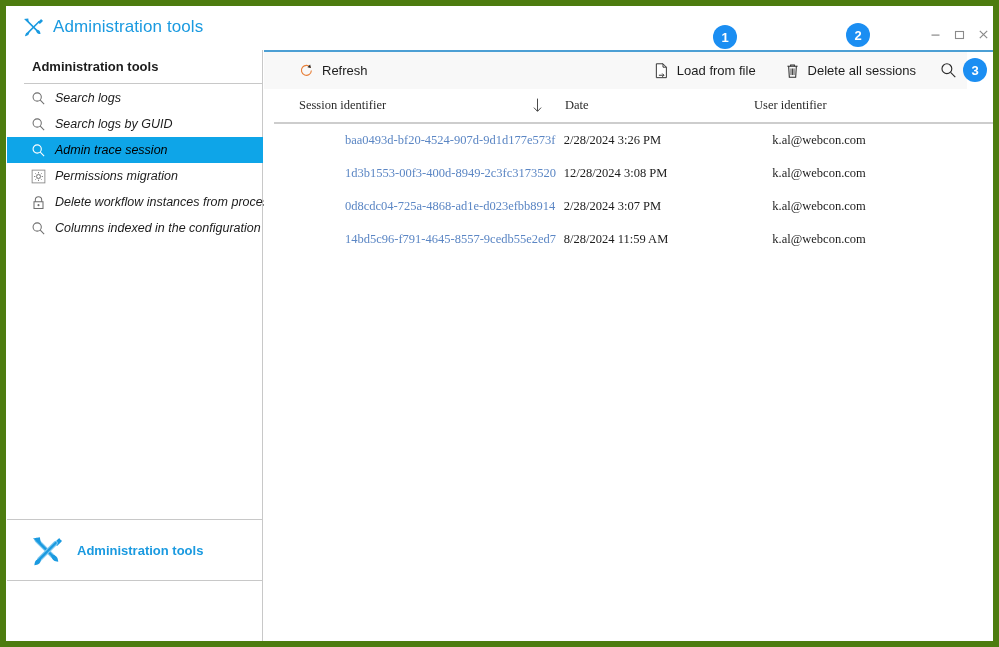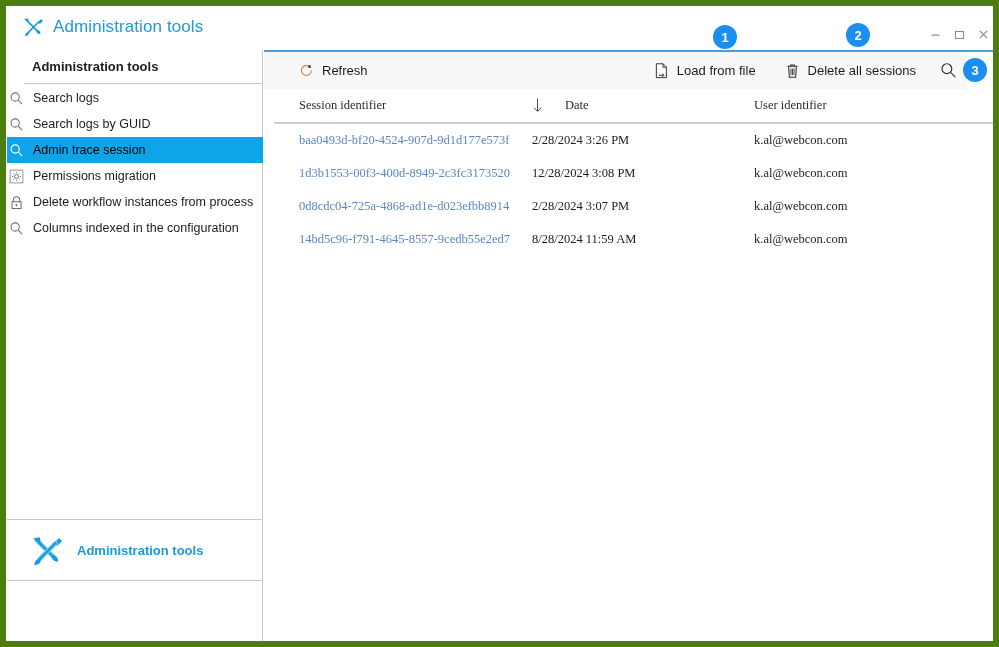--- a/index.html
+++ b/index.html
@@ -86,23 +86,25 @@
   #sidebar-list {
     position: absolute;
     left: 0; top: 35px;
     width: 256px;
   }
   .side-item {
     position: relative;
     height: 26px;
     display: flex;
     align-items: center;
+    padding-left: 22px;
     font-size: 12.5px;
     color: #1c1c1c;
     cursor: default;
+    font-style: italic;
   }
   .side-item .si-icon {
     width: 18px; height: 18px;
     margin-right: 8px;
     display: flex; align-items: center; justify-content: center;
     flex: 0 0 auto;
   }
   .side-item.selected {
     background: #0ea5e8;
     color: #000000;
@@ -198,21 +200,21 @@
   .col-session { width: 268px; padding-left: 35px; }
   .col-date    { width: 222px; display: flex; align-items: flex-start; gap: 22px;}
   .col-user    { width: 220px; }
   .th {
     font-size: 12.5px;
     color: #2b2b2b;
     white-space: nowrap;
   }
   .sort-arrow { display:block; }
 
-  #table-body { margin-top: 2px; }
+  #table-body { margin-top: 2px; margin-left: 46px; }
   .trow {
     display: flex;
     align-items: center;
     height: 33px;
     cursor: default;
   }
   .cell { font-size: 12.5px; white-space: nowrap; }
   .cell-session { color: #5b86c4; }
   .cell-date, .cell-user { color: #1c1c1c; }
 

